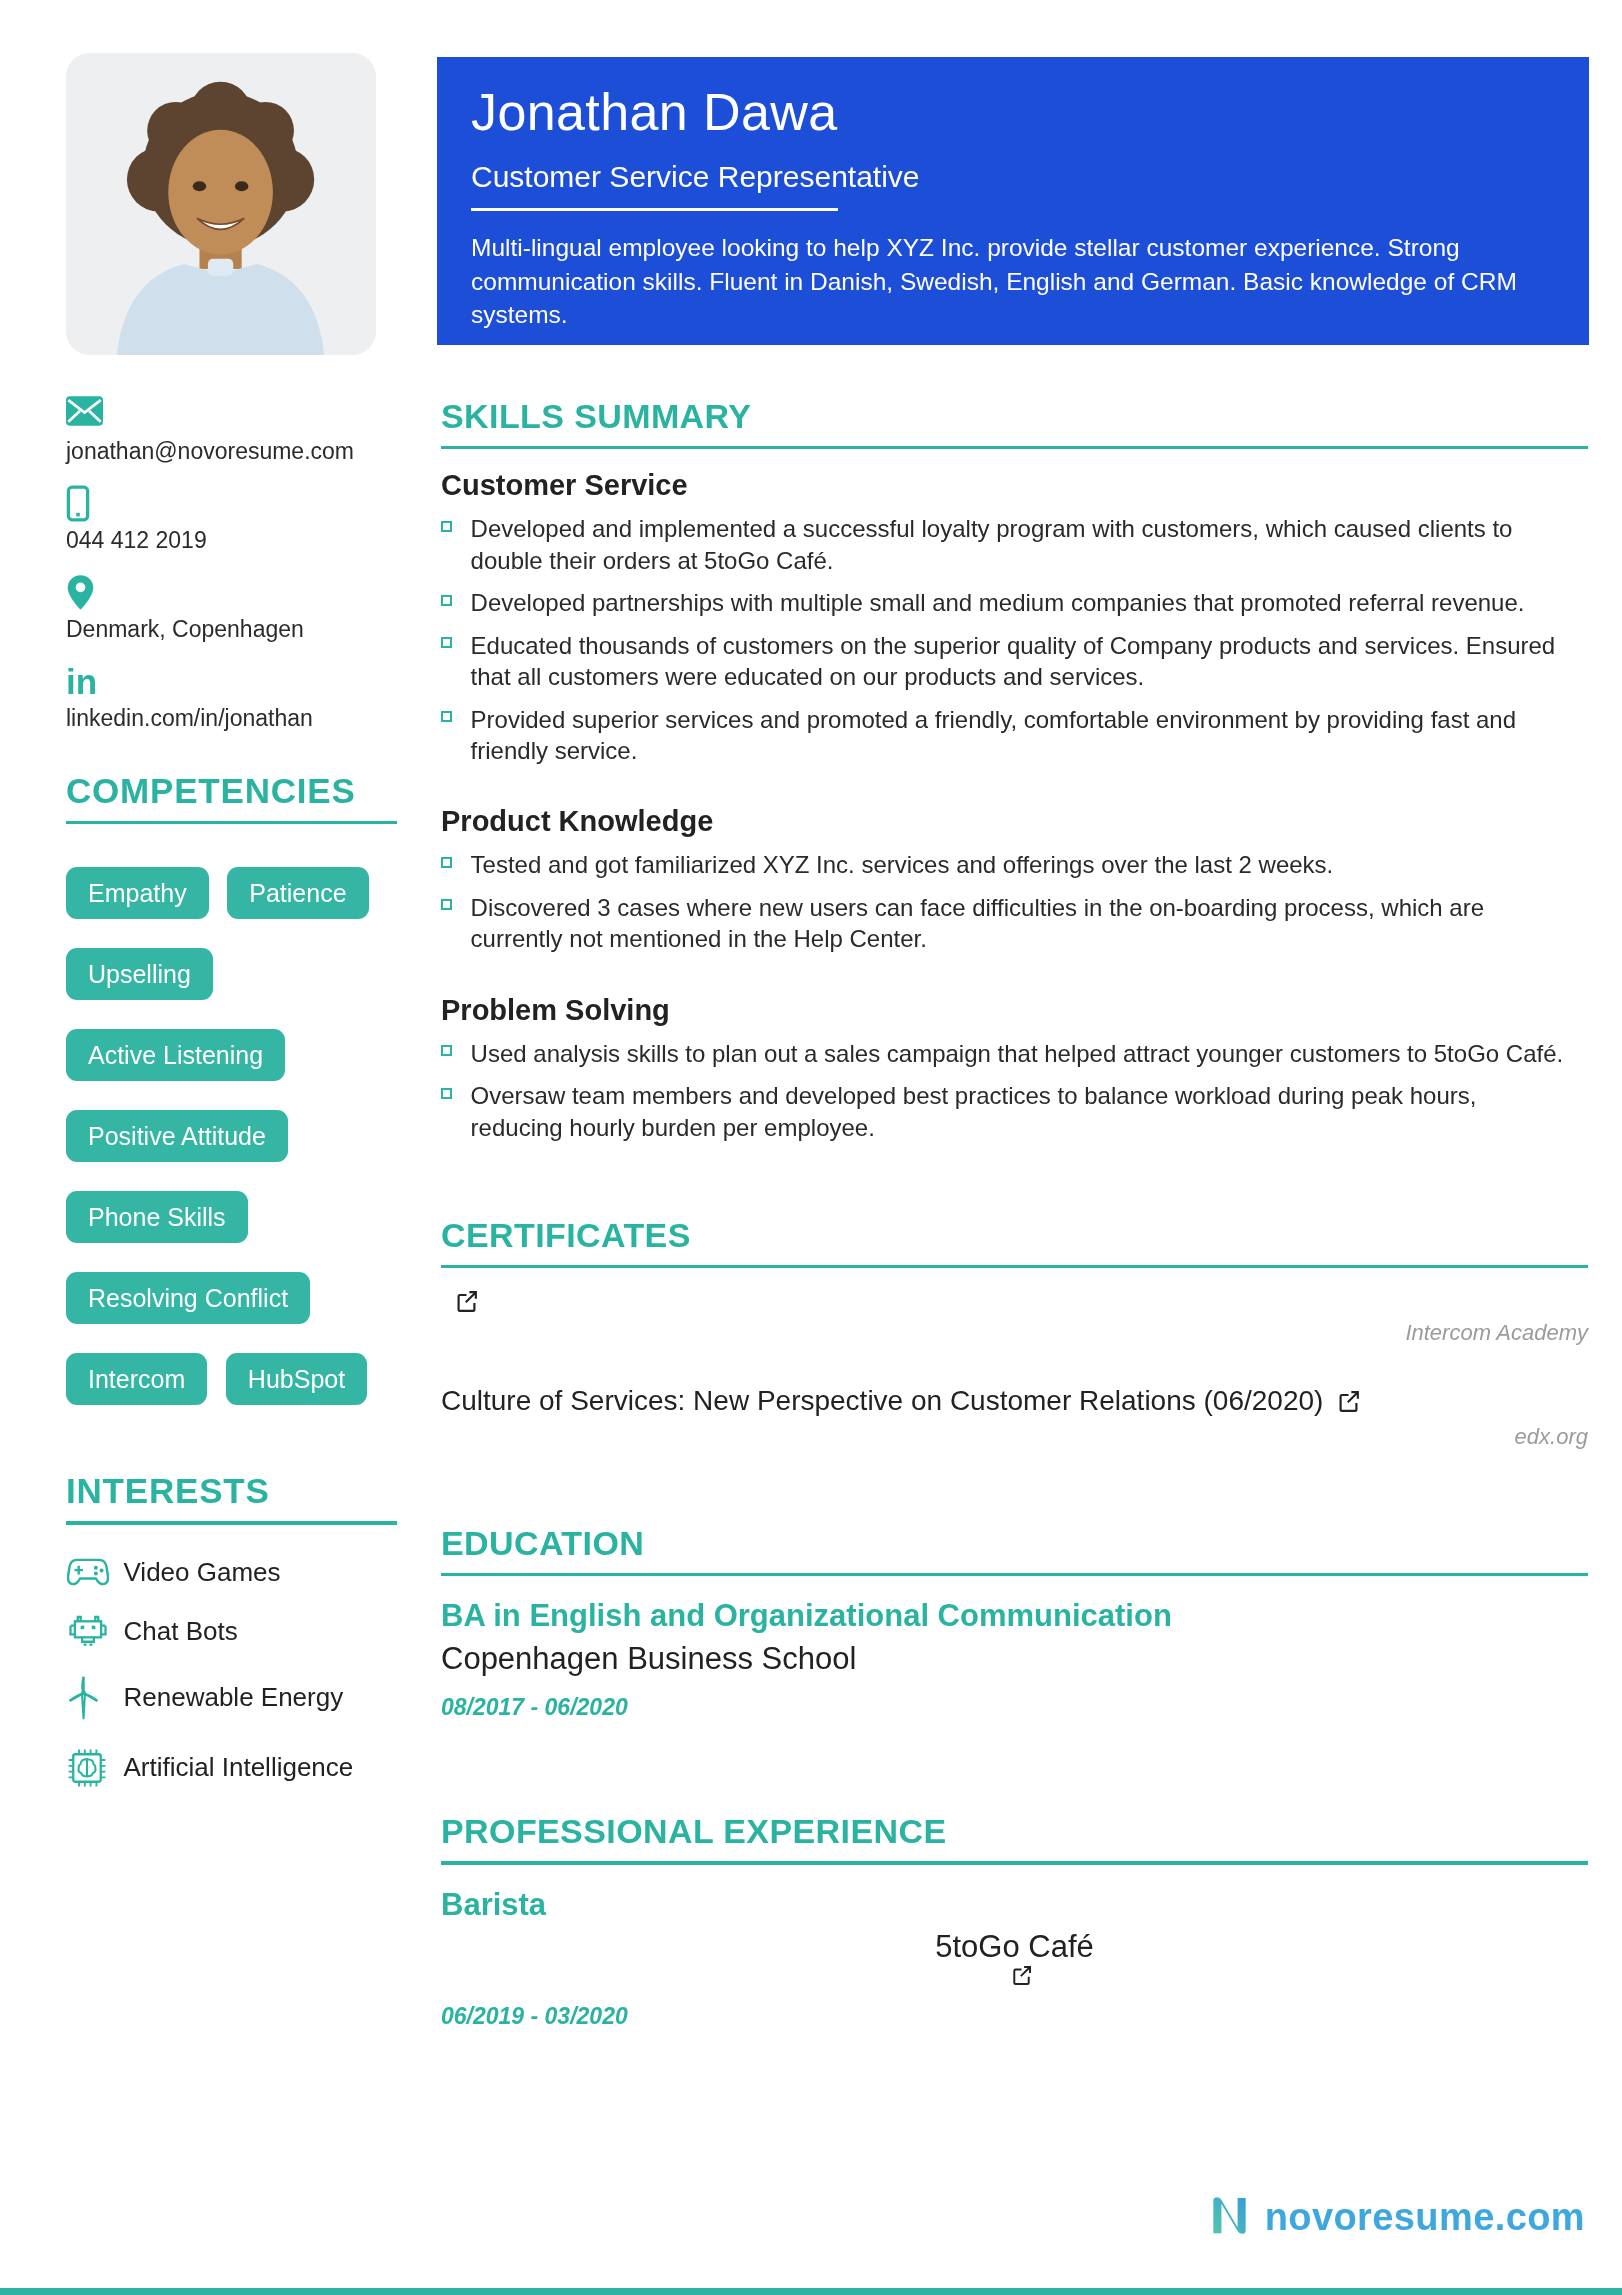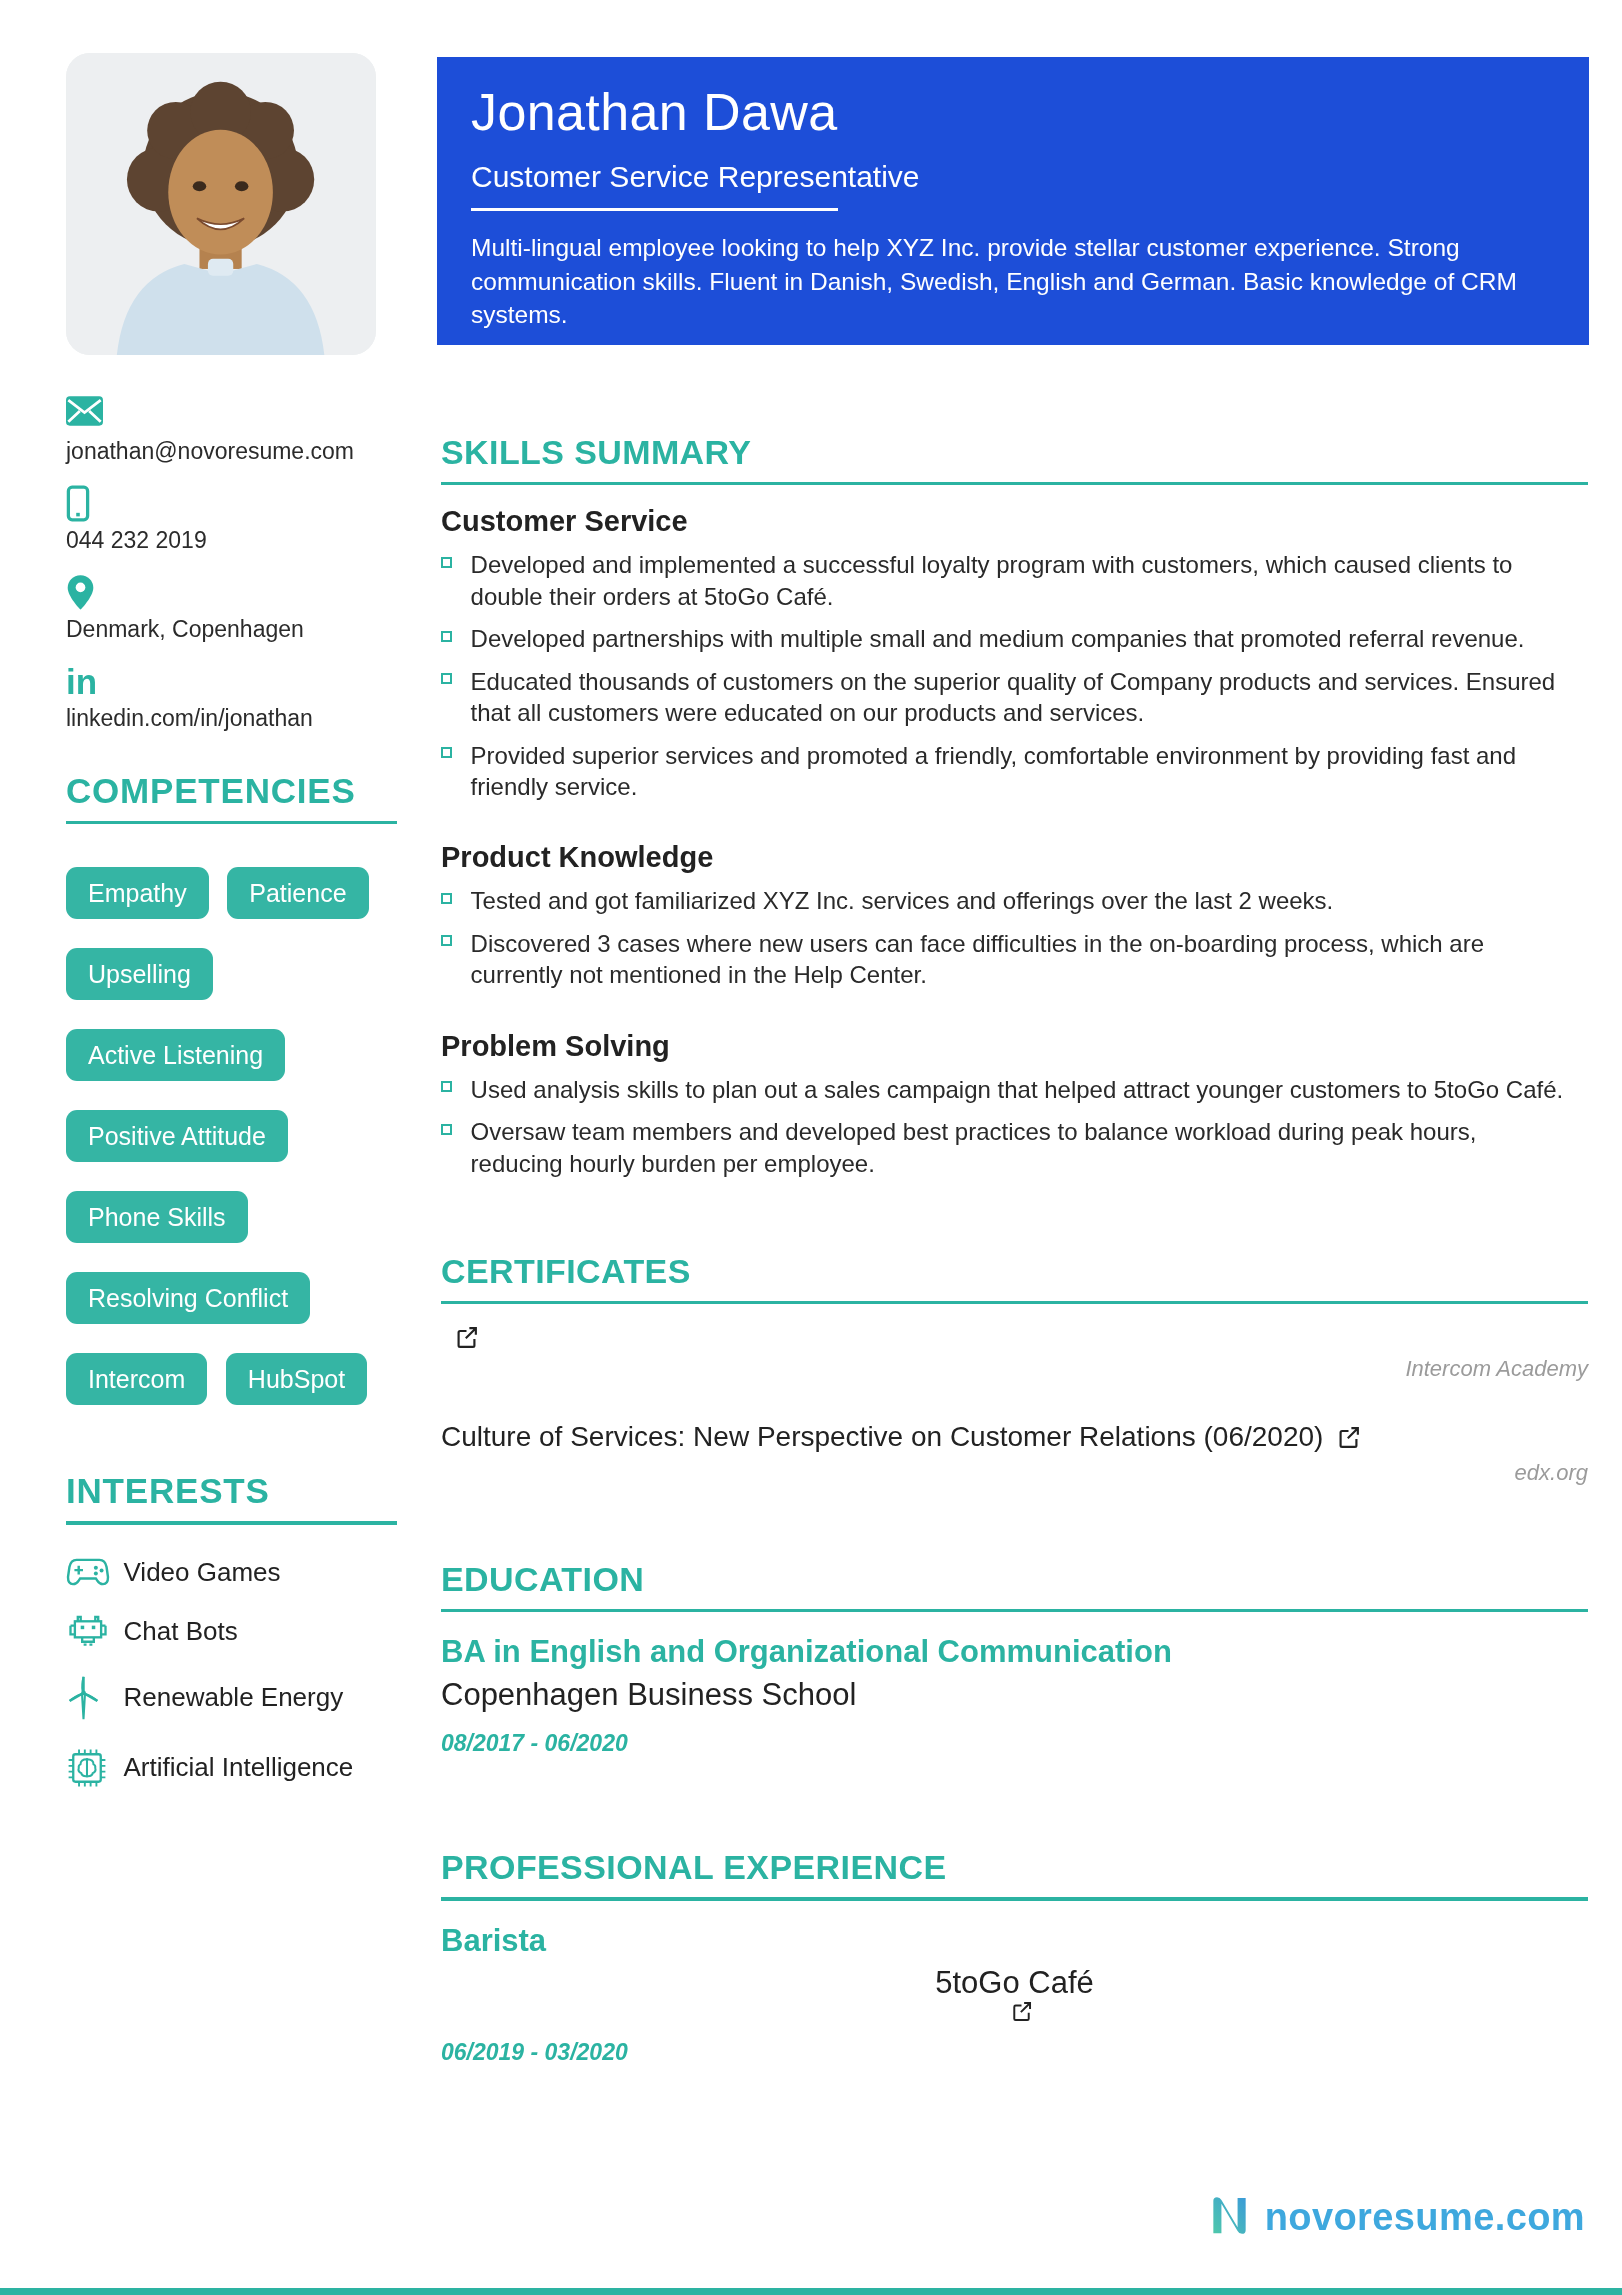--- a/index.html
+++ b/index.html
@@ -34,21 +34,21 @@
   .header-band {
     position:absolute; left:437px; top:57px; width:1152px; height:288px;
     background:#1d4ed8; color:#ffffff; padding:25px 34px 0 34px;
   }
   .header-name { font-size:52px; font-weight:400; letter-spacing:0.4px; }
   .header-title { margin-top:18px; font-size:30px; font-weight:400; }
   .header-rule { margin-top:13.5px; width:367px; height:3.4px; background:#ffffff; border:none; }
   .header-summary { margin-top:20px; font-size:24.5px; line-height:1.38; width:1075px; }
   
   .right-col { position:absolute; left:441px; top:397px; width:1147px; }
-  .section-heading { font-size:34px; font-weight:bold; color:#2bb3a2; letter-spacing:0.4px;margin-top:36px; }
+  .section-heading { font-size:34px; font-weight:bold; color:#2bb3a2; letter-spacing:0.4px; }
   .section-rule { margin-top:10px; width:100%; height:3.4px; background:#2bb3a2; border:none; }
   .group-title { font-size:29px; color:#222; margin-top:20px; }
   .bullet { display:flex; margin-top:11px; }
   .bullet .sq {
     flex:0 0 auto; width:11px; height:11px; border:2.5px solid #2bb3a2;
     margin-top:7.6px; margin-right:18.6px;
   }
   .bullet p { font-size:24px; line-height:1.31; width:1098px; }
   .group-gap { margin-top:39px; }
   .cert-item { margin-top:22px; margin-bottom:39px; }
@@ -115,21 +115,21 @@
       </span>
       <span class="cvalue">jonathan@novoresume.com</span>
     </div>
     <div class="contact-item">
       <span class="cicon">
         <svg width="24" height="37" viewBox="0 0 16 25">
           <rect x="1.5" y="1.5" width="13" height="22" rx="2.5" fill="none" stroke="#2bb3a2" stroke-width="2.2"></rect>
           <rect x="6.8" y="18.8" width="2.4" height="2.4" fill="#2bb3a2"></rect>
         </svg>
       </span>
-      <span class="cvalue">044 232 2019</span>
+      <span class="cvalue">044 412 2019</span>
     </div>
     <div class="contact-item">
       <span class="cicon">
         <svg width="29" height="37" viewBox="0 0 20 26">
           <path d="M10 0.8 C4.8 0.8 1 4.8 1 9.6 C1 16 10 25 10 25 C10 25 19 16 19 9.6 C19 4.8 15.2 0.8 10 0.8 Z" fill="#2bb3a2"></path>
           <circle cx="10" cy="9.4" r="3.4" fill="#ffffff"></circle>
         </svg>
       </span>
       <span class="cvalue">Denmark, Copenhagen</span>
     </div>

